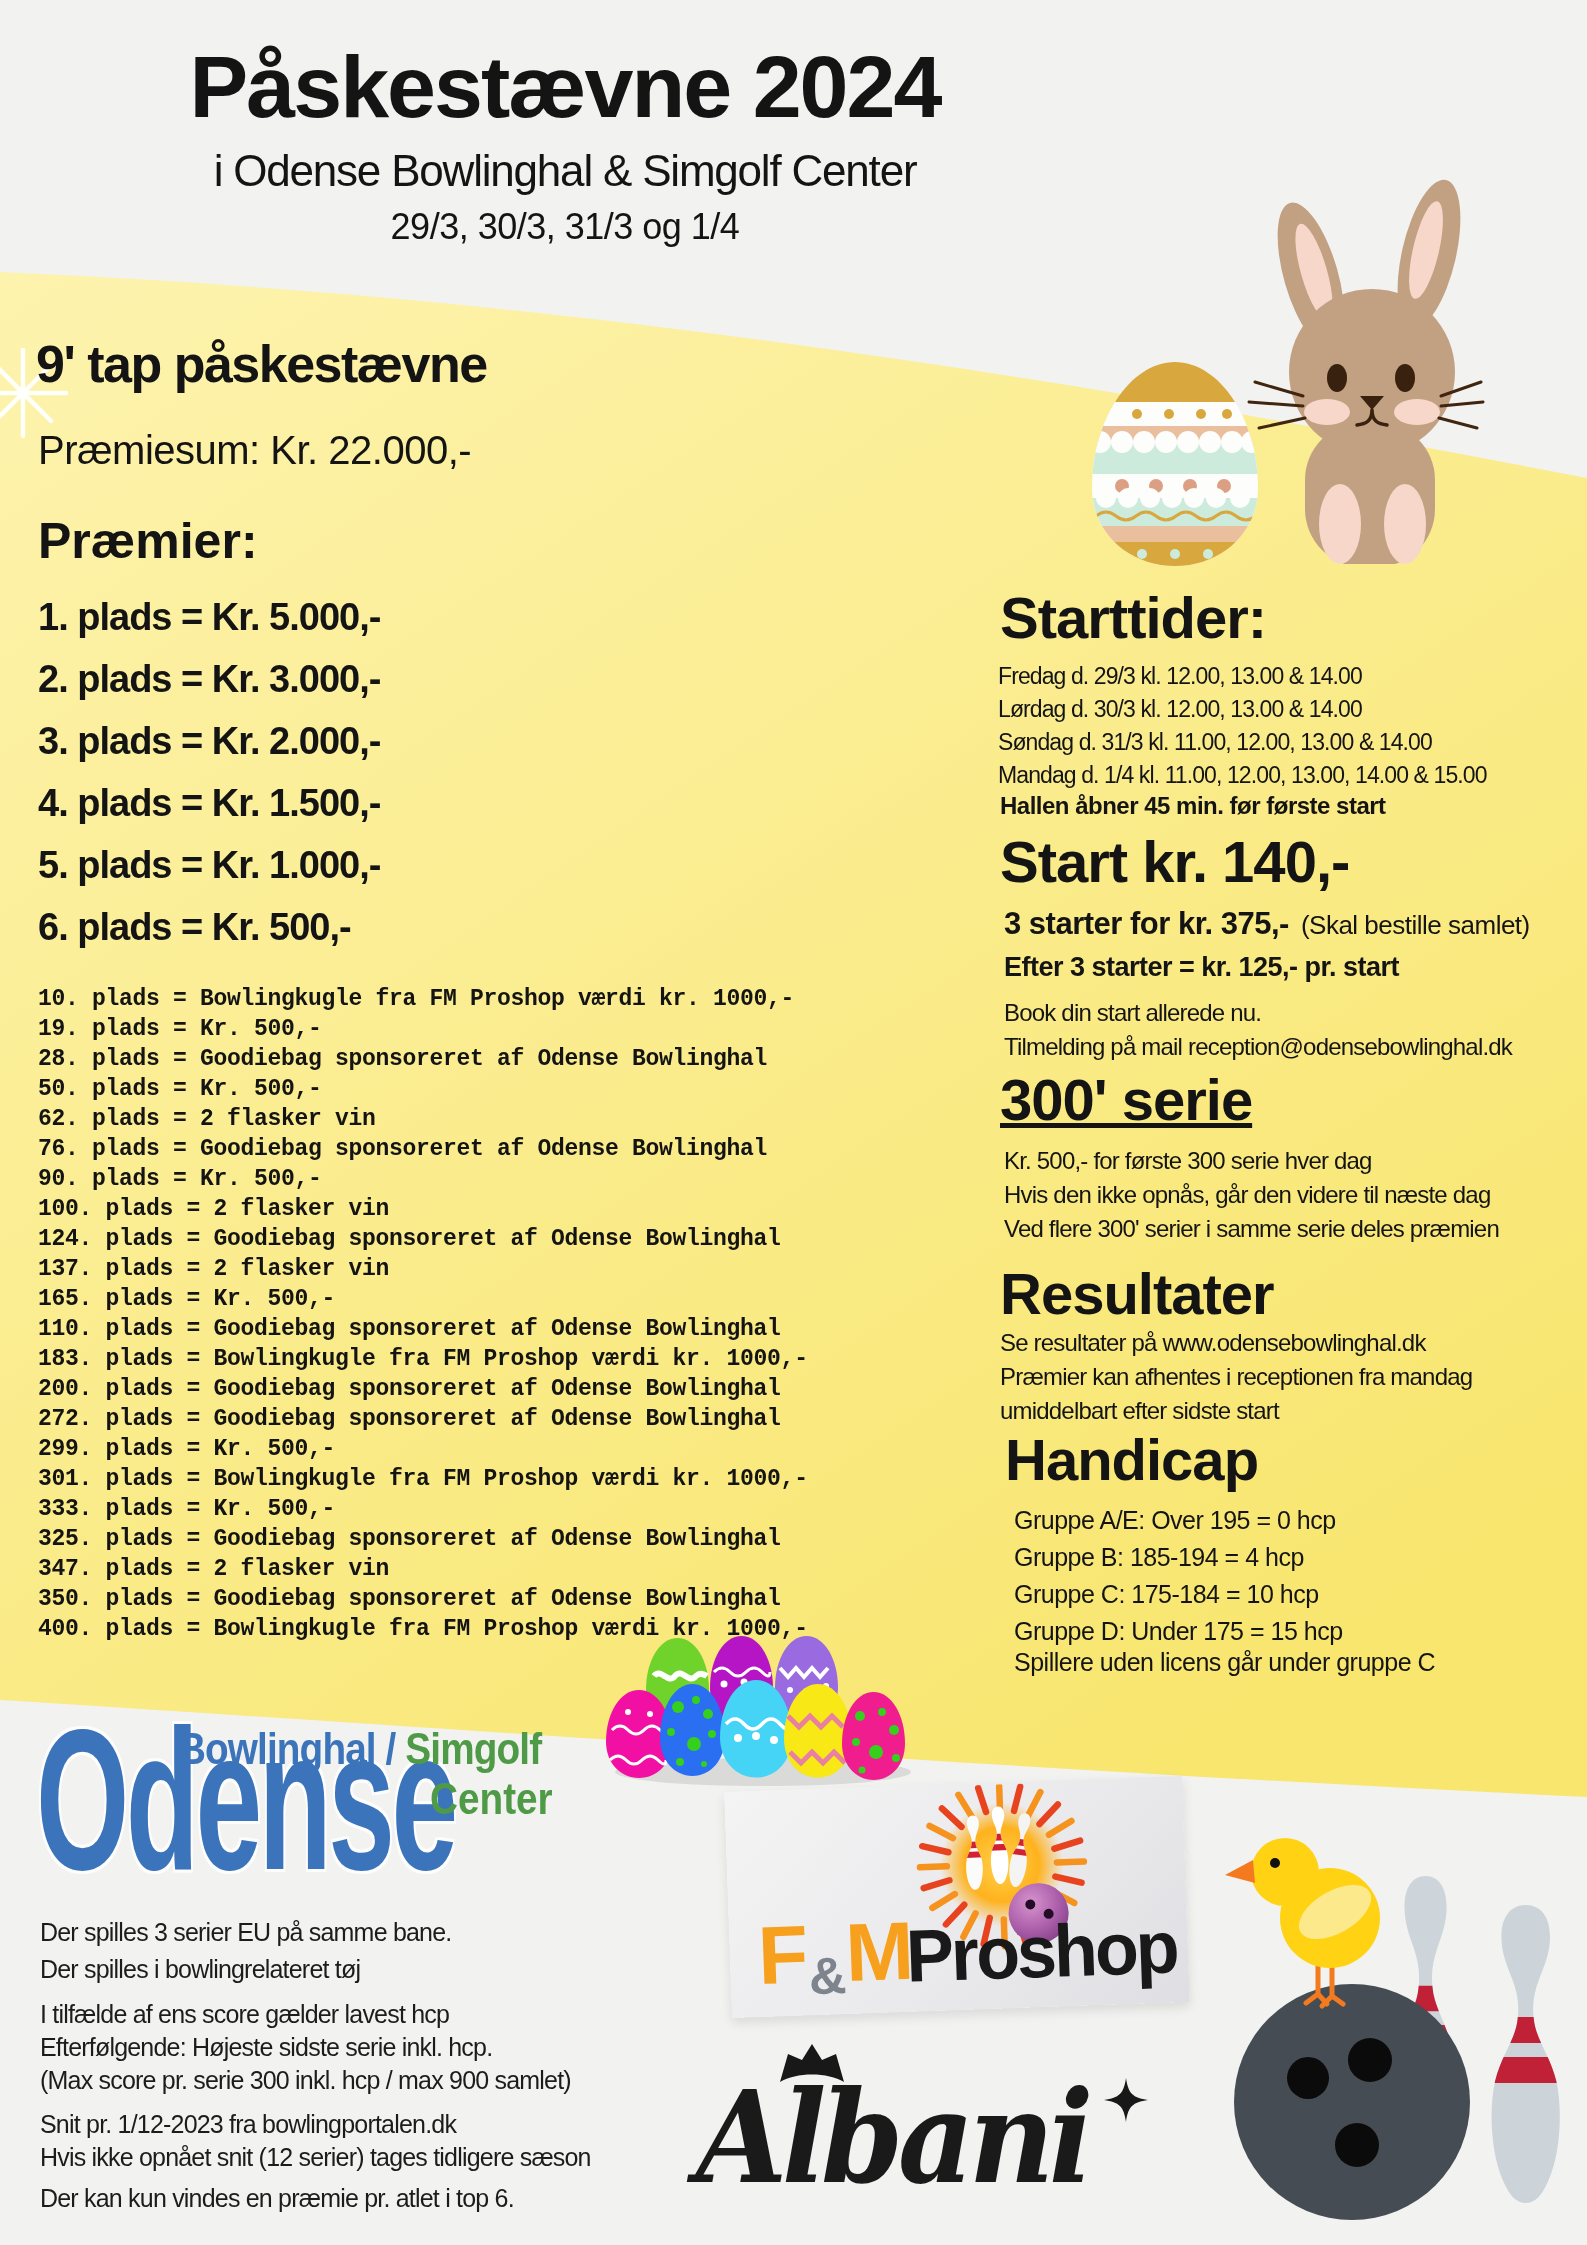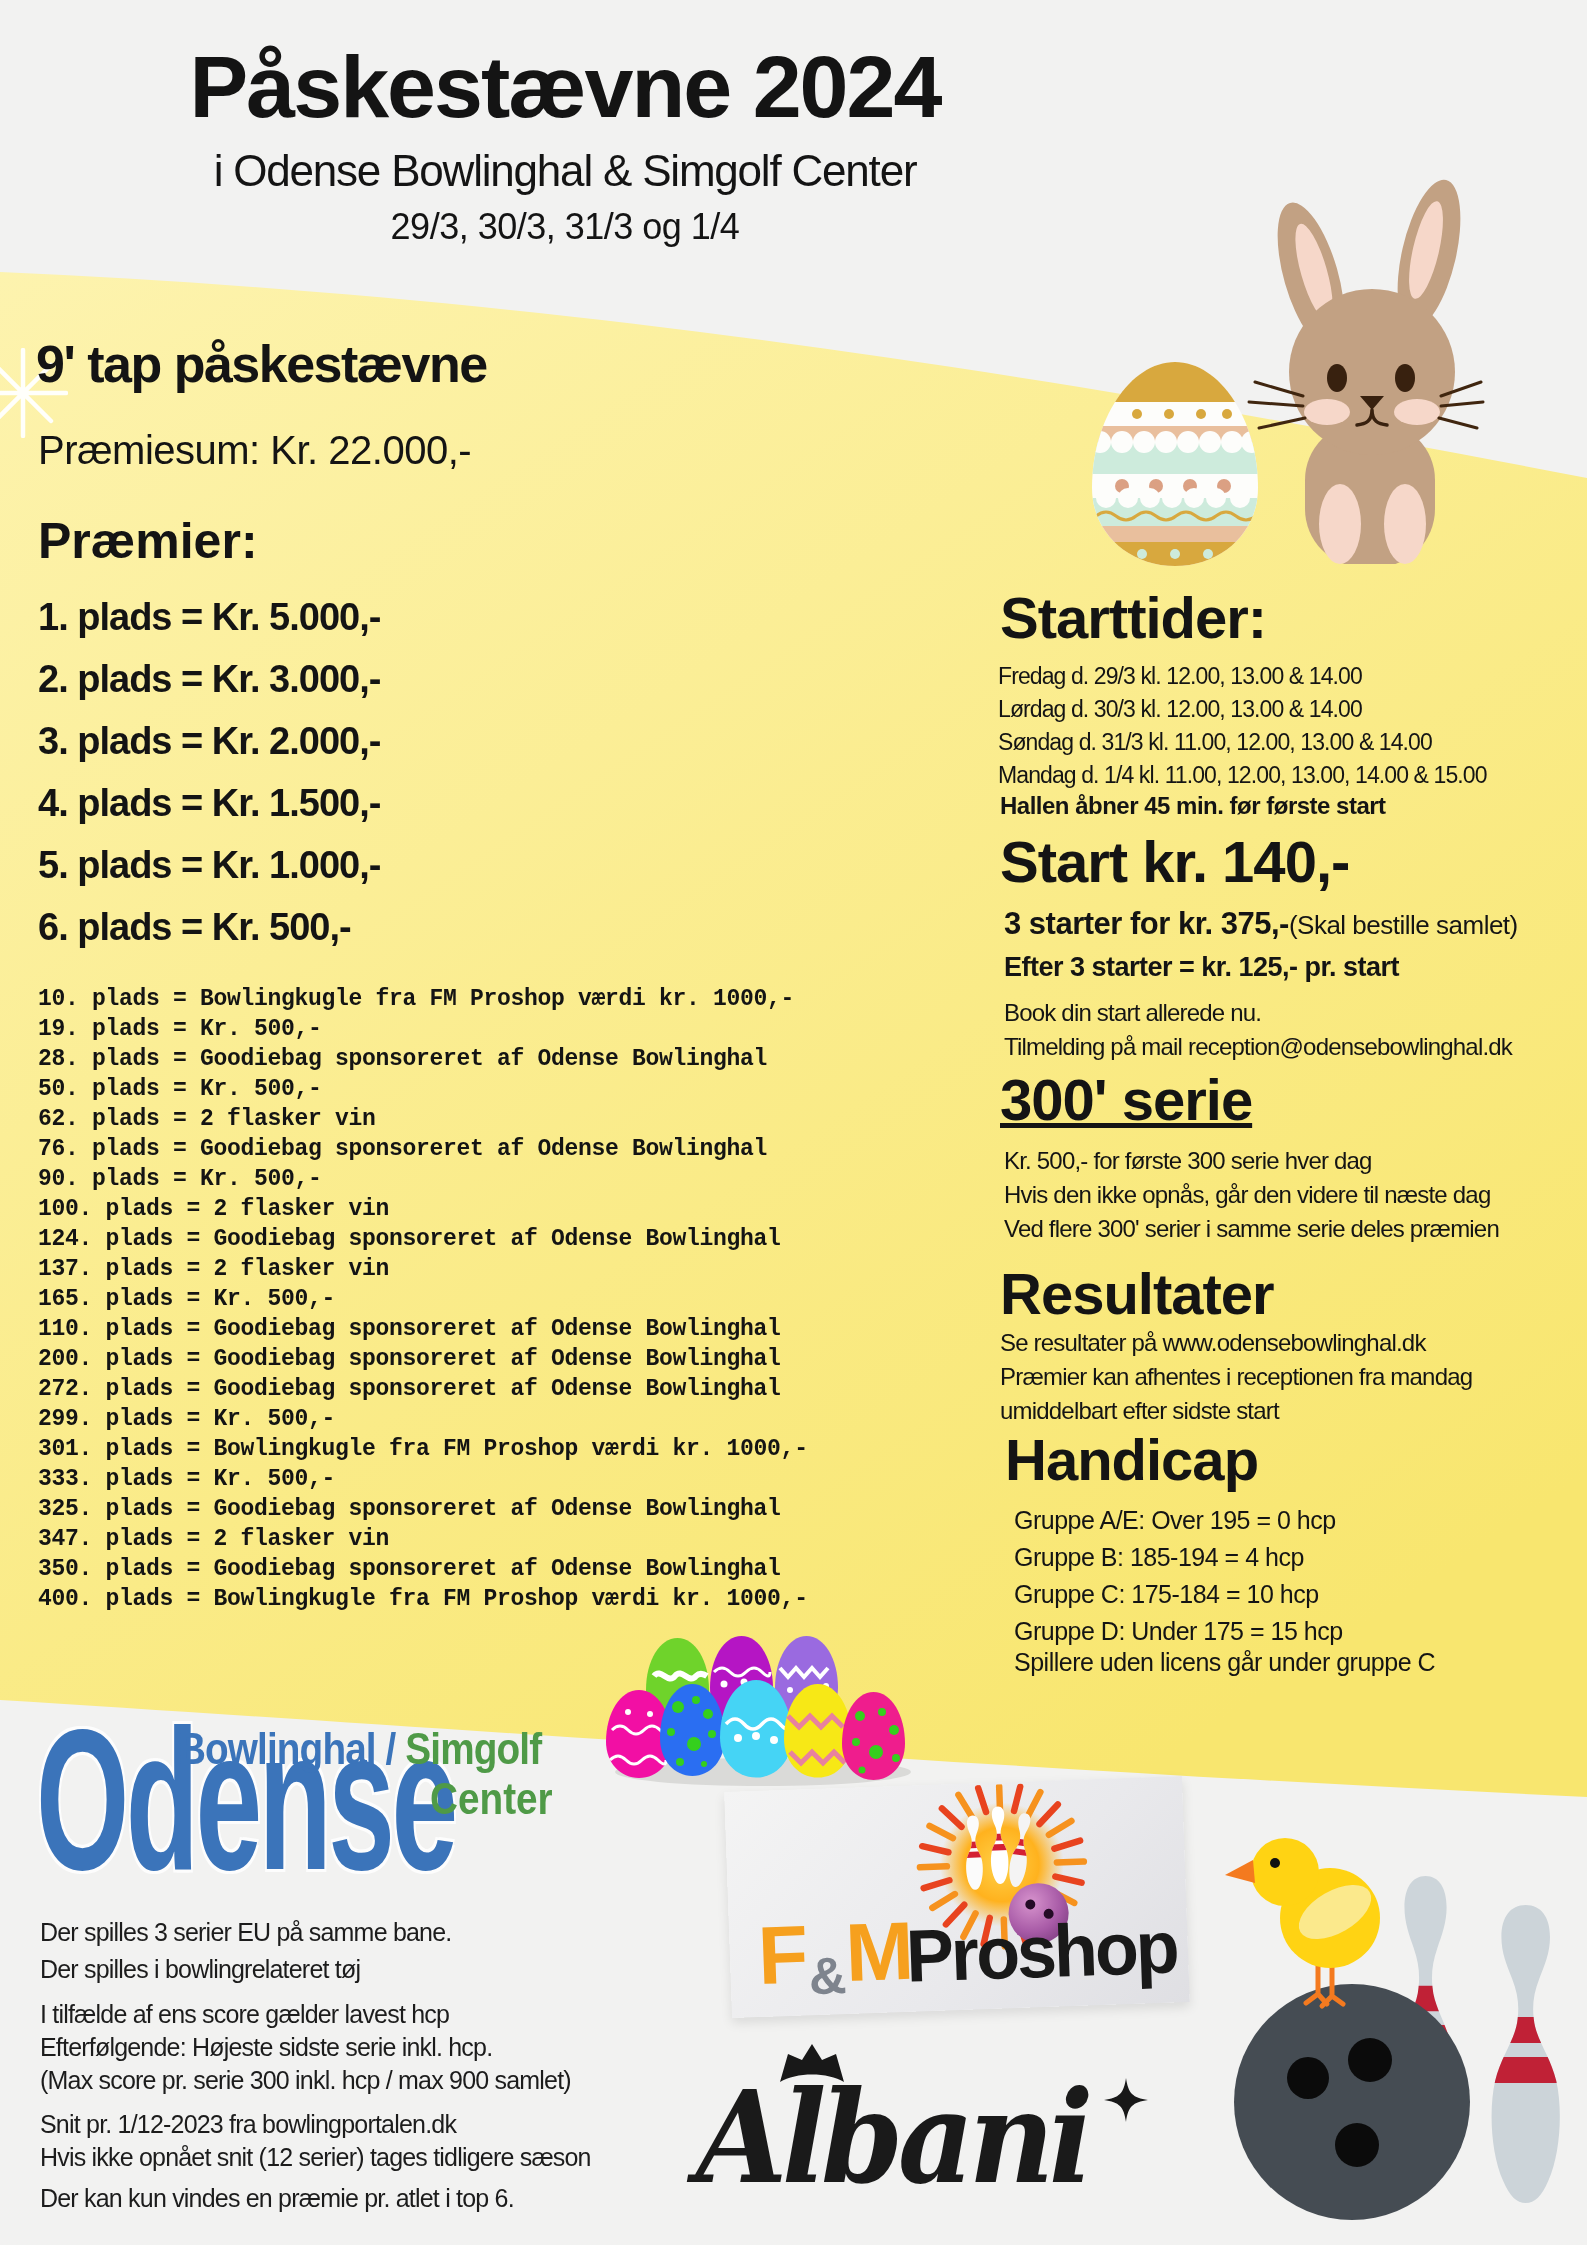--- a/index.html
+++ b/index.html
@@ -22,21 +22,21 @@
   .top-prizes > div { height:62px; line-height:62px; }
   .minor-prizes { left:38px; top:984px; font-size:23px; font-weight:bold; letter-spacing:-0.3px; }
   .minor-prizes > div { height:30px; line-height:30px;font-family:Liberation Mono, monospace; }
 
   .starttider-h { left:1000px; top:584px; font-size:58px; font-weight:bold; letter-spacing:-1px; }
   .starttider-lines { left:998px; top:660px; font-size:23px; letter-spacing:-0.9px; }
   .starttider-lines > div { height:33px; line-height:33px; }
   .hallen-note { left:1000px; top:792px; font-size:24px; font-weight:bold; letter-spacing:-0.5px; }
   .start-kr-h { left:1000px; top:828px; font-size:58px; font-weight:bold; letter-spacing:-1px; }
   .deal-line  { left:1004px; top:906px; font-size:31px; font-weight:bold; letter-spacing:-0.5px; }
-  .deal-note  { font-size:26px; font-weight:normal; letter-spacing:-0.5px; }
+  .deal-note  { font-size:26px; font-weight:normal; margin-left:12px; letter-spacing:-0.5px; }
   .after-line { left:1004px; top:952px; font-size:27px; font-weight:bold; letter-spacing:-0.5px; }
   .booking-lines { left:1004px; top:996px; font-size:24px; letter-spacing:-0.8px; }
   .booking-lines > div { height:34px; line-height:34px; }
   .serie-h  { left:1000px; top:1066px; font-size:58px; font-weight:bold; letter-spacing:-1px;text-decoration:underline; }
   .serie-lines { left:1004px; top:1144px; font-size:24px; letter-spacing:-0.8px; }
   .serie-lines > div { height:34px; line-height:34px; }
   .result-h { left:1000px; top:1260px; font-size:58px; font-weight:bold; letter-spacing:-1px; }
   .result-lines { left:1000px; top:1326px; font-size:24px; letter-spacing:-0.8px; }
   .result-lines > div { height:34px; line-height:34px; }
   .handicap-h { left:1005px; top:1426px; font-size:58px; font-weight:bold; letter-spacing:-1px; }
@@ -139,20 +139,21 @@
       <div>28. plads = Goodiebag sponsoreret af Odense Bowlinghal</div>
       <div>50. plads = Kr. 500,-</div>
       <div>62. plads = 2 flasker vin</div>
       <div>76. plads = Goodiebag sponsoreret af Odense Bowlinghal</div>
       <div>90. plads = Kr. 500,-</div>
       <div>100. plads = 2 flasker vin</div>
       <div>124. plads = Goodiebag sponsoreret af Odense Bowlinghal</div>
       <div>137. plads = 2 flasker vin</div>
       <div>165. plads = Kr. 500,-</div>
       <div>110. plads = Goodiebag sponsoreret af Odense Bowlinghal</div>
+      <div>183. plads = Bowlingkugle fra FM Proshop værdi kr. 1000,-</div>
       <div>200. plads = Goodiebag sponsoreret af Odense Bowlinghal</div>
       <div>272. plads = Goodiebag sponsoreret af Odense Bowlinghal</div>
       <div>299. plads = Kr. 500,-</div>
       <div>301. plads = Bowlingkugle fra FM Proshop værdi kr. 1000,-</div>
       <div>333. plads = Kr. 500,-</div>
       <div>325. plads = Goodiebag sponsoreret af Odense Bowlinghal</div>
       <div>347. plads = 2 flasker vin</div>
       <div>350. plads = Goodiebag sponsoreret af Odense Bowlinghal</div>
       <div>400. plads = Bowlingkugle fra FM Proshop værdi kr. 1000,-</div>
     </div>

